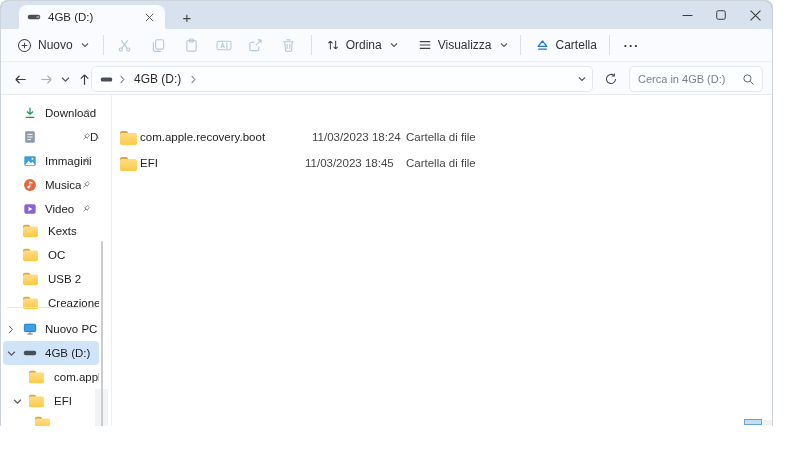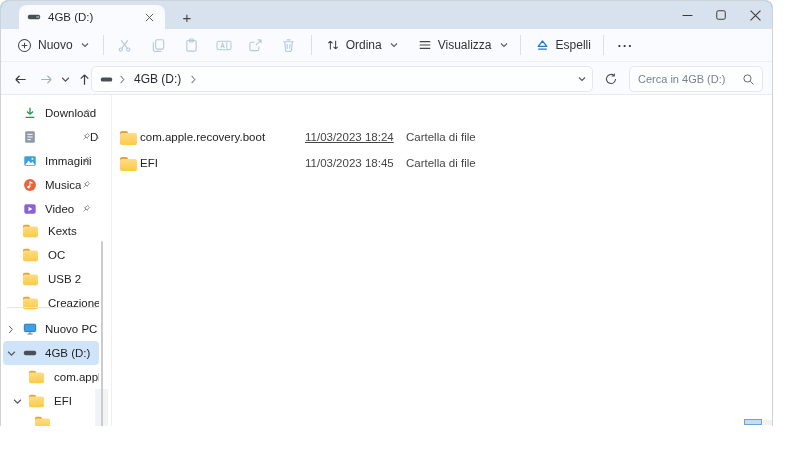--- a/index.html
+++ b/index.html
@@ -202,21 +202,21 @@
       </span>
     </div>
     <div class="vsep" style="margin-left:4px;"></div>
     <div class="tbtn">
       <span>
         <svg width="15" height="15" viewBox="0 0 16 16" stroke="#2578c8" stroke-width="1.3" fill="none" stroke-linejoin="round">
             <path d="M8 3.2 L12.6 9 H3.4 Z"></path>
             <path d="M3.4 11.8 H12.6"></path>
           </svg>
       </span>
-      <span>Espelli</span>
+      <span>Cartella</span>
     </div>
     <div class="vsep" style="margin-left:4px;"></div>
     <div class="more-dots">•••</div>
   </div>
 
   <div class="addr-row">
     <div class="navbtn" style="left:8px;">
       <svg width="15" height="15" viewBox="0 0 16 16" stroke="#3d3d3d" stroke-width="1.3" fill="none">
           <path d="M13.5 8 H3 M3 8 L7 4 M3 8 L7 12"></path>
         </svg>
@@ -438,21 +438,21 @@
       <div class="side-track"></div>
       <div class="side-scroll"></div>
       <div class="side-scroll2"></div>
     </div>
 
     <div class="content">
 
       <div class="frow" style="top:30px;">
         <span class="fold" style="position:absolute; left:8px; top:6px;"></span>
         <span class="fcell fname" style="left:28px;">com.apple.recovery.boot</span>
-        <span class="fcell" style="left:193px;text-decoration:underline;">11/03/2023 18:24</span>
+        <span class="fcell" style="left:200px;">11/03/2023 18:24</span>
         <span class="fcell" style="left:294px;">Cartella di file</span>
       </div>
       <div class="frow" style="top:56px;">
         <span class="fold" style="position:absolute; left:8px; top:6px;"></span>
         <span class="fcell fname" style="left:28px;">EFI</span>
         <span class="fcell" style="left:193px;">11/03/2023 18:45</span>
         <span class="fcell" style="left:294px;">Cartella di file</span>
       </div>
     </div>
   </div>

